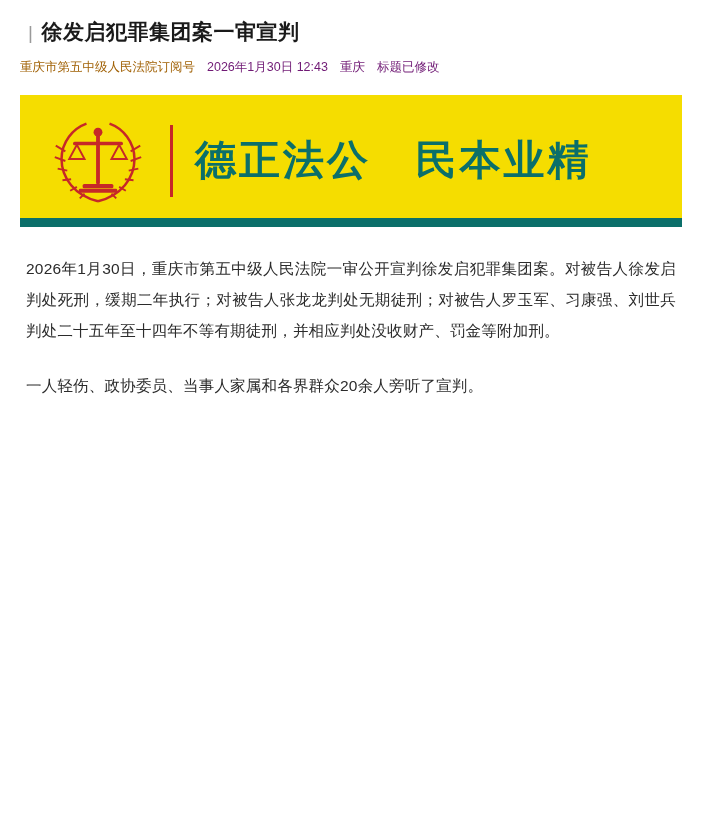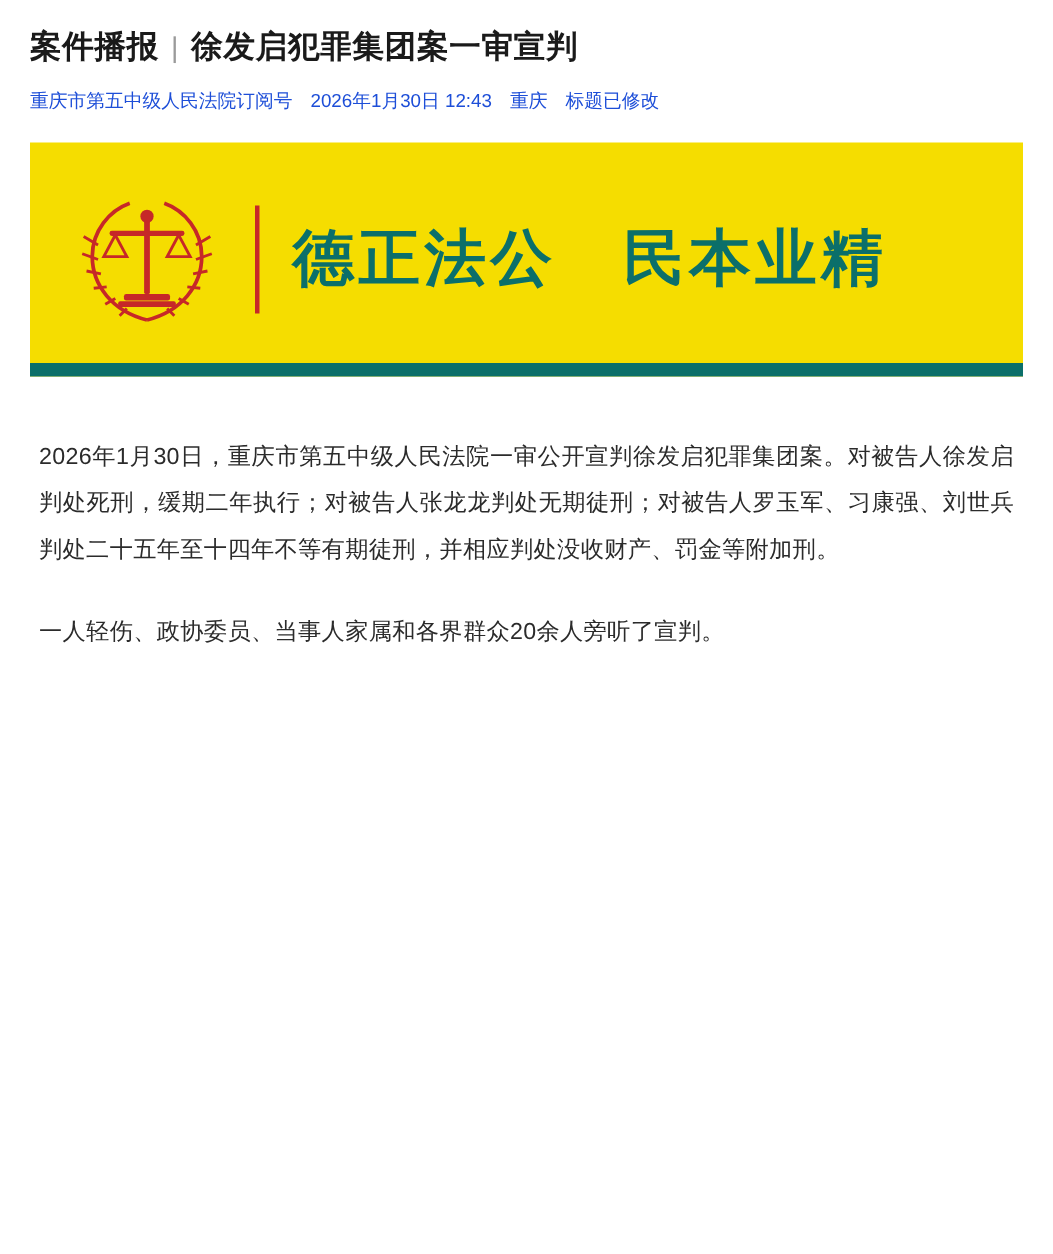--- a/index.html
+++ b/index.html
@@ -54,32 +54,32 @@
 
   .meta-row {
     margin-top: 13px;
     display: flex;
     align-items: center;
     font-size: 12.5px;
     color: #8a8a8a;
     line-height: 1.4;
   }
   .meta-source {
-    color: #1d4ed8;
+    color: #a16207;
   }
   .meta-item {
     margin-left: 12px;
-    color: #1d4ed8;
+    color: #701a75;
   }
 
   
   .banner {
     margin: 18px 20px 0 20px;
     background: #f5dd00;
-    height: 156px;
+    height: 132px;
     display: flex;
     align-items: center;
     padding: 0 18px;
     box-sizing: border-box;
     position: relative;
   }
   .emblem {
     width: 96px;
     height: 96px;
     position: relative;
@@ -117,36 +117,35 @@
 
   
   .content {
     padding: 26px 26px 0 26px;
   }
   .para {
     font-size: 15.5px;
     line-height: 2.0;
     color: #2b2b2b;
     text-align: justify;
-    margin: 12px 0 24px 0;
+    margin: 0 0 24px 0;
     letter-spacing: 0.2px;
     font-family: "Liberation Sans", "DejaVu Sans", sans-serif;
   }
   .para:last-child {
     margin-bottom: 0;
   }
 </style>
 </head>
 <body>
 
 <div class="page">
 
   <div class="header">
     <div class="title-row">
-      <span class="title-kicker">案件播报</span>
       <span class="title-sep">|</span>
       <span class="title-main">徐发启犯罪集团案一审宣判</span>
     </div>
 
     <div class="meta-row">
       <span class="meta-source">重庆市第五中级人民法院订阅号</span>
       <span class="meta-item">2026年1月30日 12:43</span>
       <span class="meta-item">重庆</span>
       <span class="meta-item">标题已修改</span>
     </div>

